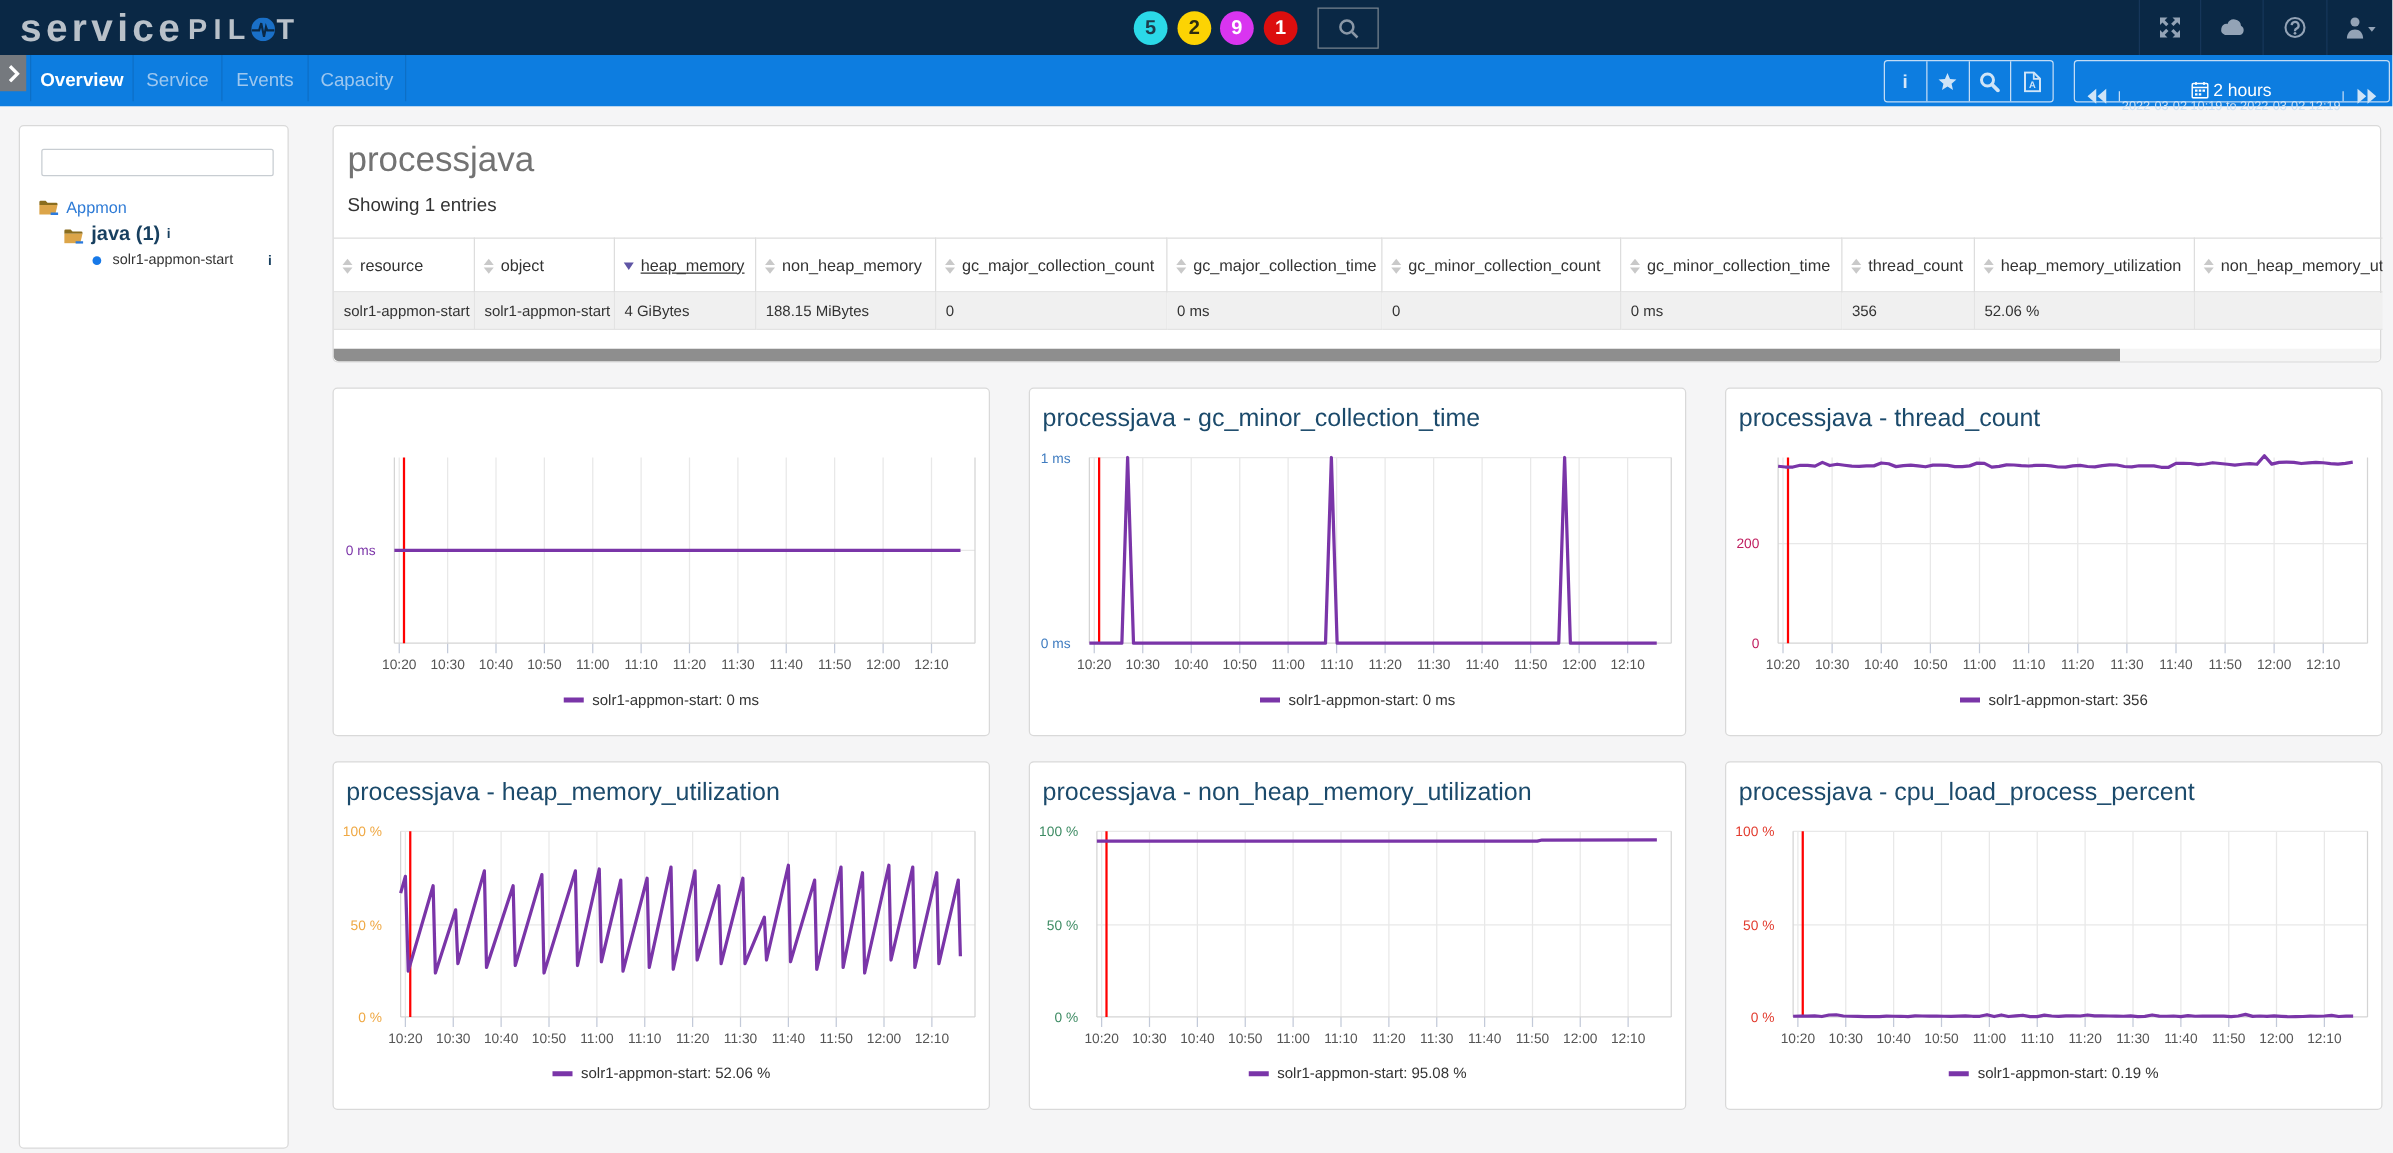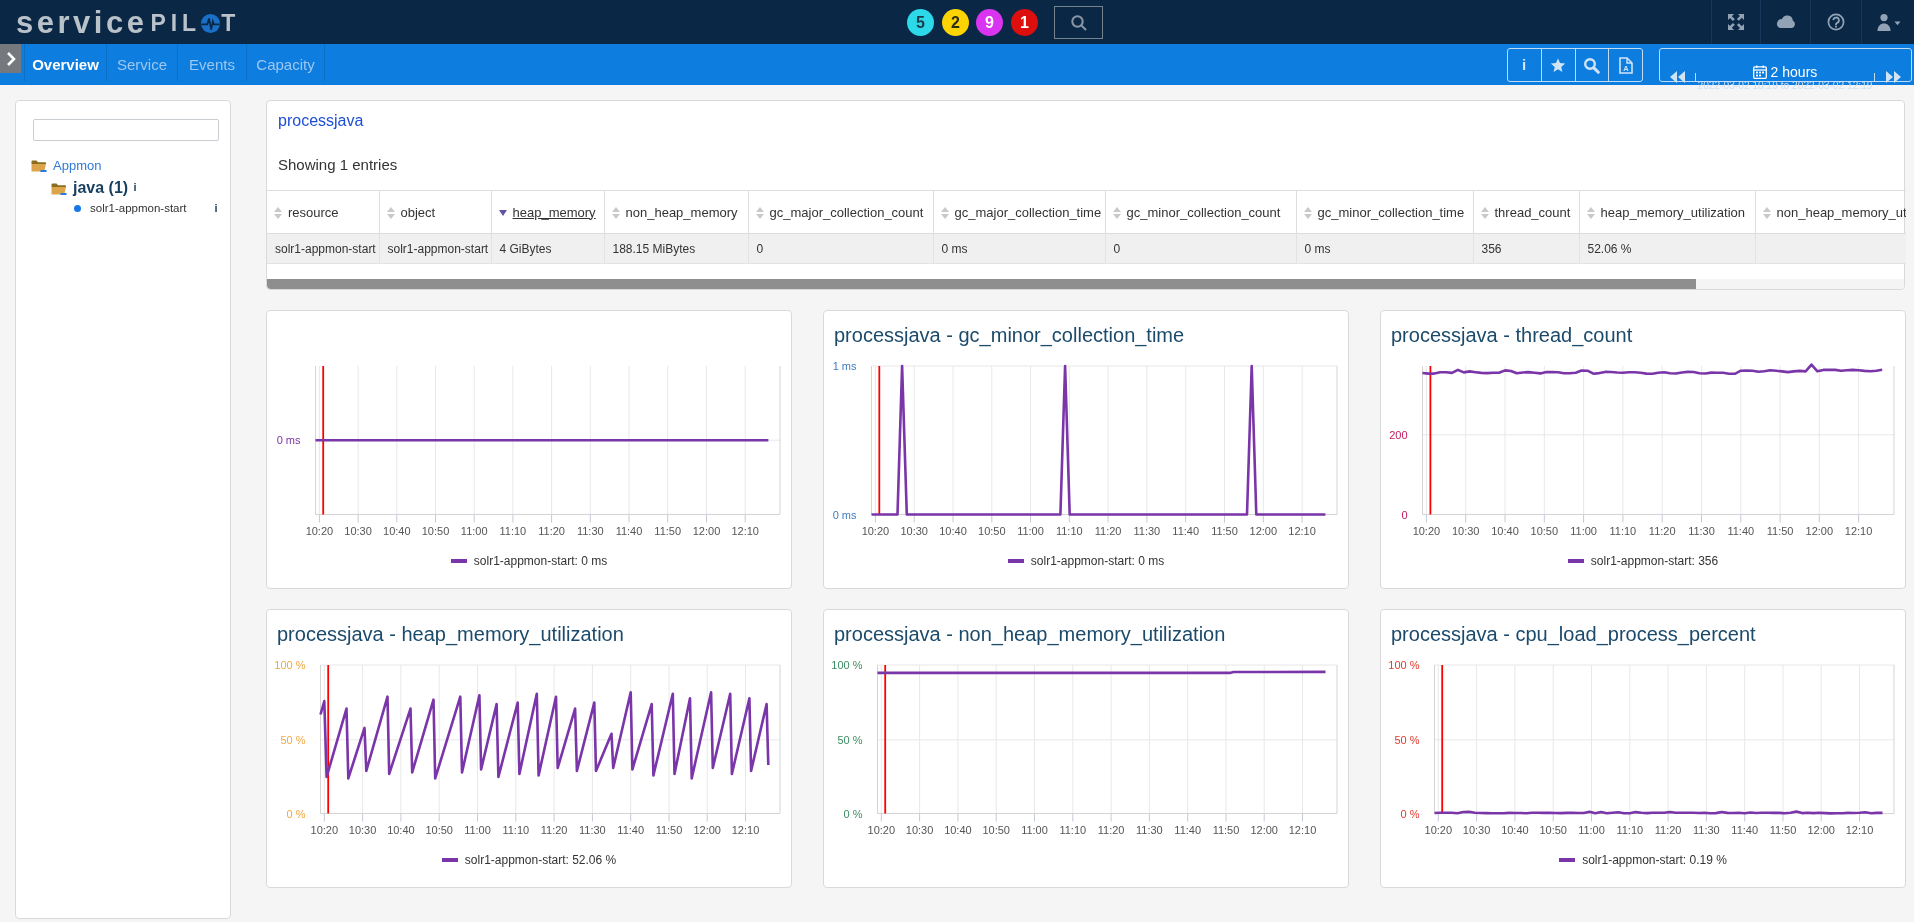--- a/index.html
+++ b/index.html
@@ -26,21 +26,21 @@
 #pager .seg.a { width:36px; border-right:1px solid #c2dcf5; }
 #pager .seg.b { flex:1; flex-direction:column; border-right:1px solid #c2dcf5; }
 #pager .seg.c { width:36px; }
 #tr1 { font-size:14px; color:#fff; line-height:16px; margin-top:2px; white-space:nowrap; }
 #tr2 { font-size:10.2px; color:#cde2f6; line-height:12px; white-space:nowrap; }
 #sidebar { position:absolute; left:15px; top:100px; width:216px; height:819px; background:#fff; border:1px solid #d9d9d9; border-radius:4px;padding-left:45px; }
 #sinput { position:absolute; left:17px; top:18px; width:186px; height:22px; border:1px solid #c8cdd2; border-radius:2px; background:#fff; }
 .trow { position:absolute; display:flex; align-items:center; }
 .card { position:absolute; background:#fff; border:1px solid #d9d9d9; border-radius:4px; }
 #tablecard { left:266px; top:100px; width:1639px; height:190px; }
-#ttitle { position:absolute; left:11px; top:11px; font-size:16px; color:#1d4ed8; }
+#ttitle { position:absolute; left:11px; top:11px; font-size:28px; color:#737373; }
 #showing { position:absolute; left:11px; top:55px; font-size:15px; color:#333; }
 #dt { position:absolute; left:0; top:89px; width:1637px; border-collapse:collapse; table-layout:fixed; }
 #dt th { border:1px solid #ddd; border-bottom:1px solid #ddd; height:43px; font-weight:normal; font-size:13px; color:#333; text-align:left; padding:0 8px 0 7px; white-space:nowrap; overflow:hidden; }
 #dt th:first-child { border-left:none; } #dt th:last-child { border-right:none; }
 #dt td { border:1px solid #e3e3e3; height:30px; font-size:12px; color:#333; background:#f0f0f0; padding:0 8px; white-space:nowrap; overflow:hidden; }
 #dt td:first-child { border-left:none; } #dt td:last-child { border-right:none; }
 #dt td.al { text-align:left; } #dt td.ar { text-align:left; }
 #dt th .sorted { text-decoration:underline; }
 .sico { display:inline-block; width:8px; margin-right:6px; vertical-align:middle; }
 .tri { display:block; width:0; height:0; border-left:4px solid transparent; border-right:4px solid transparent; }
@@ -478,20 +478,21 @@
       <text x="287.1" y="224" font-size="11" fill="#555" text-anchor="middle">11:20</text>
       <text x="325.4" y="224" font-size="11" fill="#555" text-anchor="middle">11:30</text>
       <text x="363.7" y="224" font-size="11" fill="#555" text-anchor="middle">11:40</text>
       <text x="402.0" y="224" font-size="11" fill="#555" text-anchor="middle">11:50</text>
       <text x="440.2" y="224" font-size="11" fill="#555" text-anchor="middle">12:00</text>
       <text x="478.5" y="224" font-size="11" fill="#555" text-anchor="middle">12:10</text>
       <text x="38.5" y="59" font-size="11" fill="#3d8b63" text-anchor="end">100 %</text>
       <text x="38.5" y="133.8" font-size="11" fill="#3d8b63" text-anchor="end">50 %</text>
       <text x="38.5" y="207.5" font-size="11" fill="#3d8b63" text-anchor="end">0 %</text>
     </svg>
+    <div class="legend"><span class="dash"></span><span class="ltext">solr1-appmon-start: 95.08 %</span></div>
   </div>
 <div class="card chart" style="left:1380px;top:609px;">
     <div class="ctitle">processjava - cpu_load_process_percent</div>
     <svg class="plot" width="526" height="279" viewBox="0 0 526 279">
       <line x1="57.3" y1="55" x2="57.3" y2="203.5" stroke="#e8e8e8" stroke-width="1"></line>
       <line x1="57.3" y1="203.5" x2="57.3" y2="211.5" stroke="#c3cad9" stroke-width="1"></line>
       <line x1="95.6" y1="55" x2="95.6" y2="203.5" stroke="#e8e8e8" stroke-width="1"></line>
       <line x1="95.6" y1="203.5" x2="95.6" y2="211.5" stroke="#c3cad9" stroke-width="1"></line>
       <line x1="133.9" y1="55" x2="133.9" y2="203.5" stroke="#e8e8e8" stroke-width="1"></line>
       <line x1="133.9" y1="203.5" x2="133.9" y2="211.5" stroke="#c3cad9" stroke-width="1"></line>

